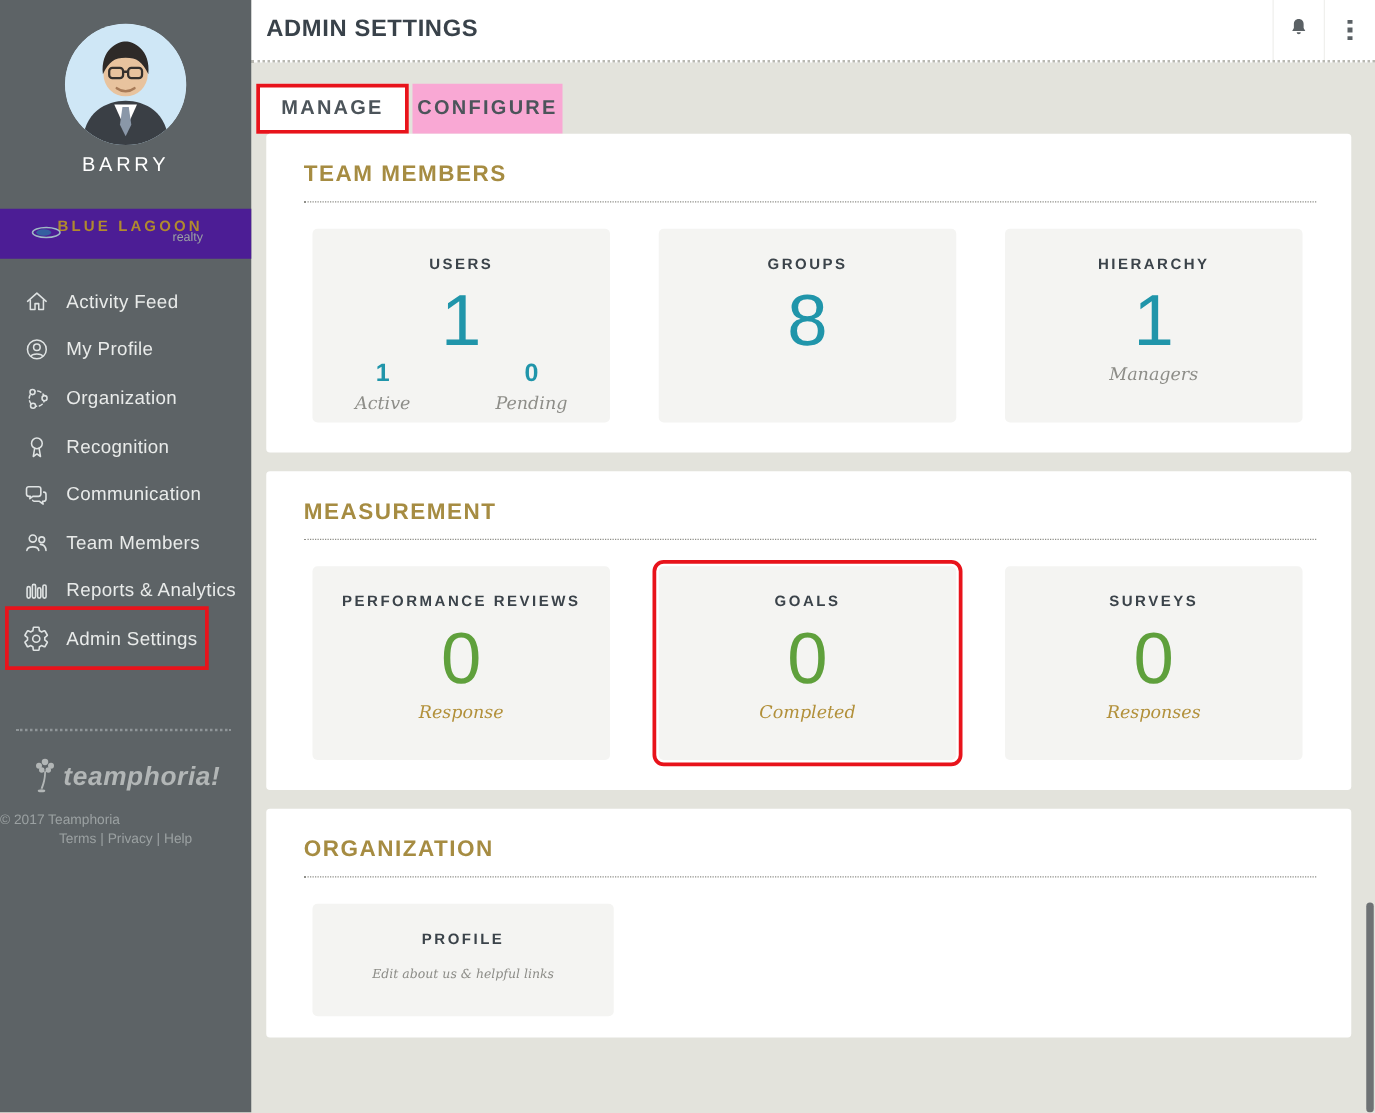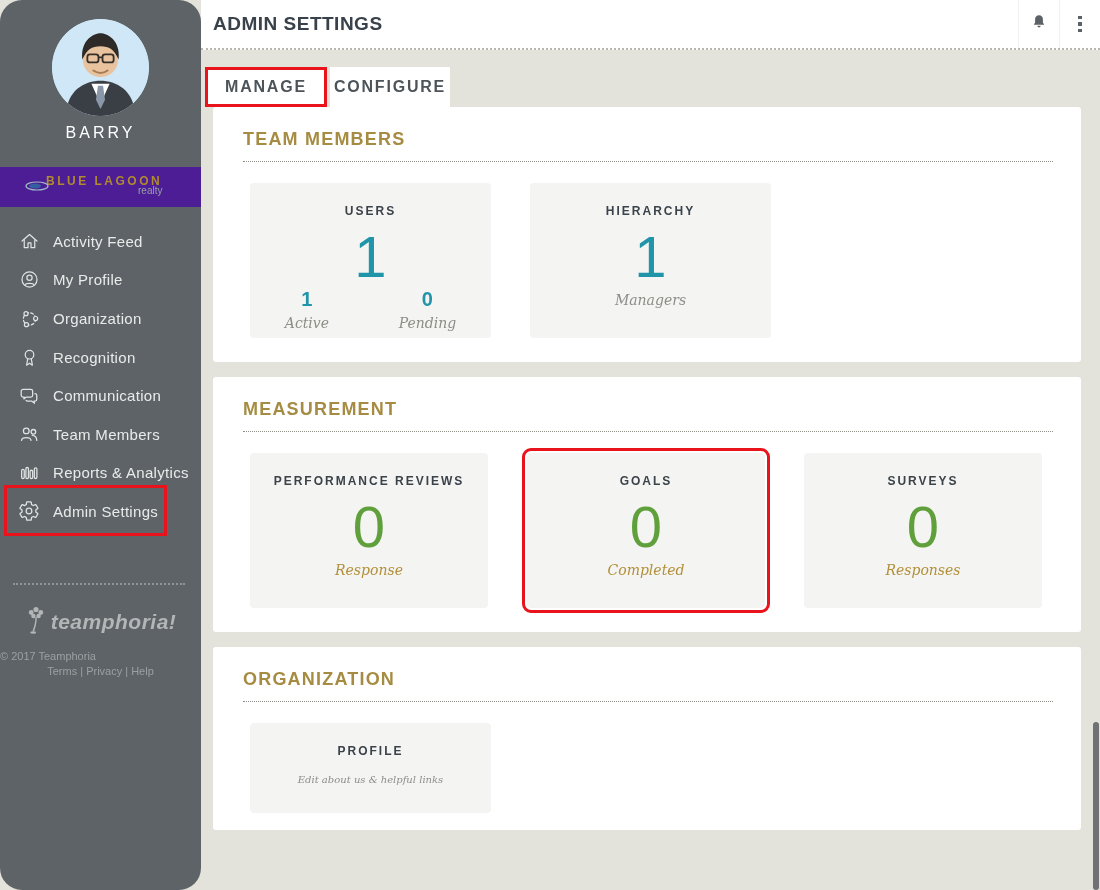--- a/index.html
+++ b/index.html
@@ -2,21 +2,21 @@
 <html><head>
 <meta charset="utf-8">
 <style>
   * { margin:0; padding:0; box-sizing:border-box; }
   html,body { width:1100px; height:890px; overflow:hidden;
     font-family:"Liberation Sans", sans-serif; background:#e3e3dc; }
   .stage { position:relative; width:1100px; height:890px; }
 
   
   .sidebar { position:absolute; left:0; top:0; width:201px; height:890px;
-    background:#5d6366; z-index:2;border-radius:22px; }
+    background:#5d6366; z-index:2; }
   .avatar { position:absolute; left:52px; top:19px; width:97px; height:97px;
     border-radius:50%; overflow:hidden; background:#cfe7f6; }
   .user-name { position:absolute; top:124px; left:0; width:201px; text-align:center;
     color:#ffffff; font-size:16px; letter-spacing:3px; font-weight:500; }
   .logo-band { position:absolute; top:167px; left:0; width:201px; height:40px;
     background:#4c1d95; }
   .logo-inner { position:absolute; left:28px; top:7px; }
   .bl-swirl { position:absolute; left:-4px; top:4px; }
   .bl-line1 { margin-left:18px; color:#b08a2e; font-weight:bold; font-size:12px;
     letter-spacing:2.5px; white-space:nowrap; }
@@ -58,21 +58,21 @@
   .topbar-actions { position:absolute; right:0; top:0; height:48px; display:flex; }
   .topbar-btn { width:41px; height:48px; display:flex; align-items:center;
     justify-content:center; border-left:1px solid #f0f0ed; cursor:pointer; }
   .kebab { display:flex; flex-direction:column; gap:3px; }
   .kebab i { width:3.5px; height:3.5px; background:#5b6165; display:block; }
 
   .tabs { position:absolute; left:4px; top:67px; display:flex; align-items:flex-start; }
   .tab { height:40px; display:flex; align-items:center; justify-content:center;
     font-size:16px; font-weight:bold; letter-spacing:1.8px; color:#4c545a; cursor:pointer; }
   .tab.active { width:122px; background:#ffffff; border:3px solid #e8131b; }
-  .tab.inactive { width:120px; background:#ffffff; margin-left:3px; }
+  .tab.inactive { width:120px; background:#f9a8d4; margin-left:3px; }
 
   .panel { position:absolute; left:12px; width:868px; background:#ffffff;
     border-radius:3px; }
   .panel-1 { top:107px; height:255px; }
   .panel-2 { top:377px; height:255px; }
   .panel-3 { top:647px; height:183px; }
   .panel-title { margin:22px 28px 0 30px; font-size:18px; font-weight:bold;
     letter-spacing:1.2px; color:#a68c42; padding-bottom:11px;
     border-bottom:1px dotted #8f8f89; }
   .cards { display:flex; margin:21px 0 0 37px; }
@@ -291,20 +291,24 @@
               <div class="substat-value">1</div>
               <div class="sublabel sub-gray">Active</div>
             </div>
             <div class="substat">
               <div class="substat-value">0</div>
               <div class="sublabel sub-gray">Pending</div>
             </div>
           </div>
         </div>
         <div class="card">
+          <div class="card-title">GROUPS</div>
+          <div class="card-value val-teal">8</div>
+        </div>
+        <div class="card">
           <div class="card-title">HIERARCHY</div>
           <div class="card-value val-teal">1</div>
           <div class="sublabel sub-gray">Managers</div>
         </div>
       </div>
     </section>
 
     <section class="panel panel-2">
       <h2 class="panel-title">MEASUREMENT</h2>
       <div class="cards">

